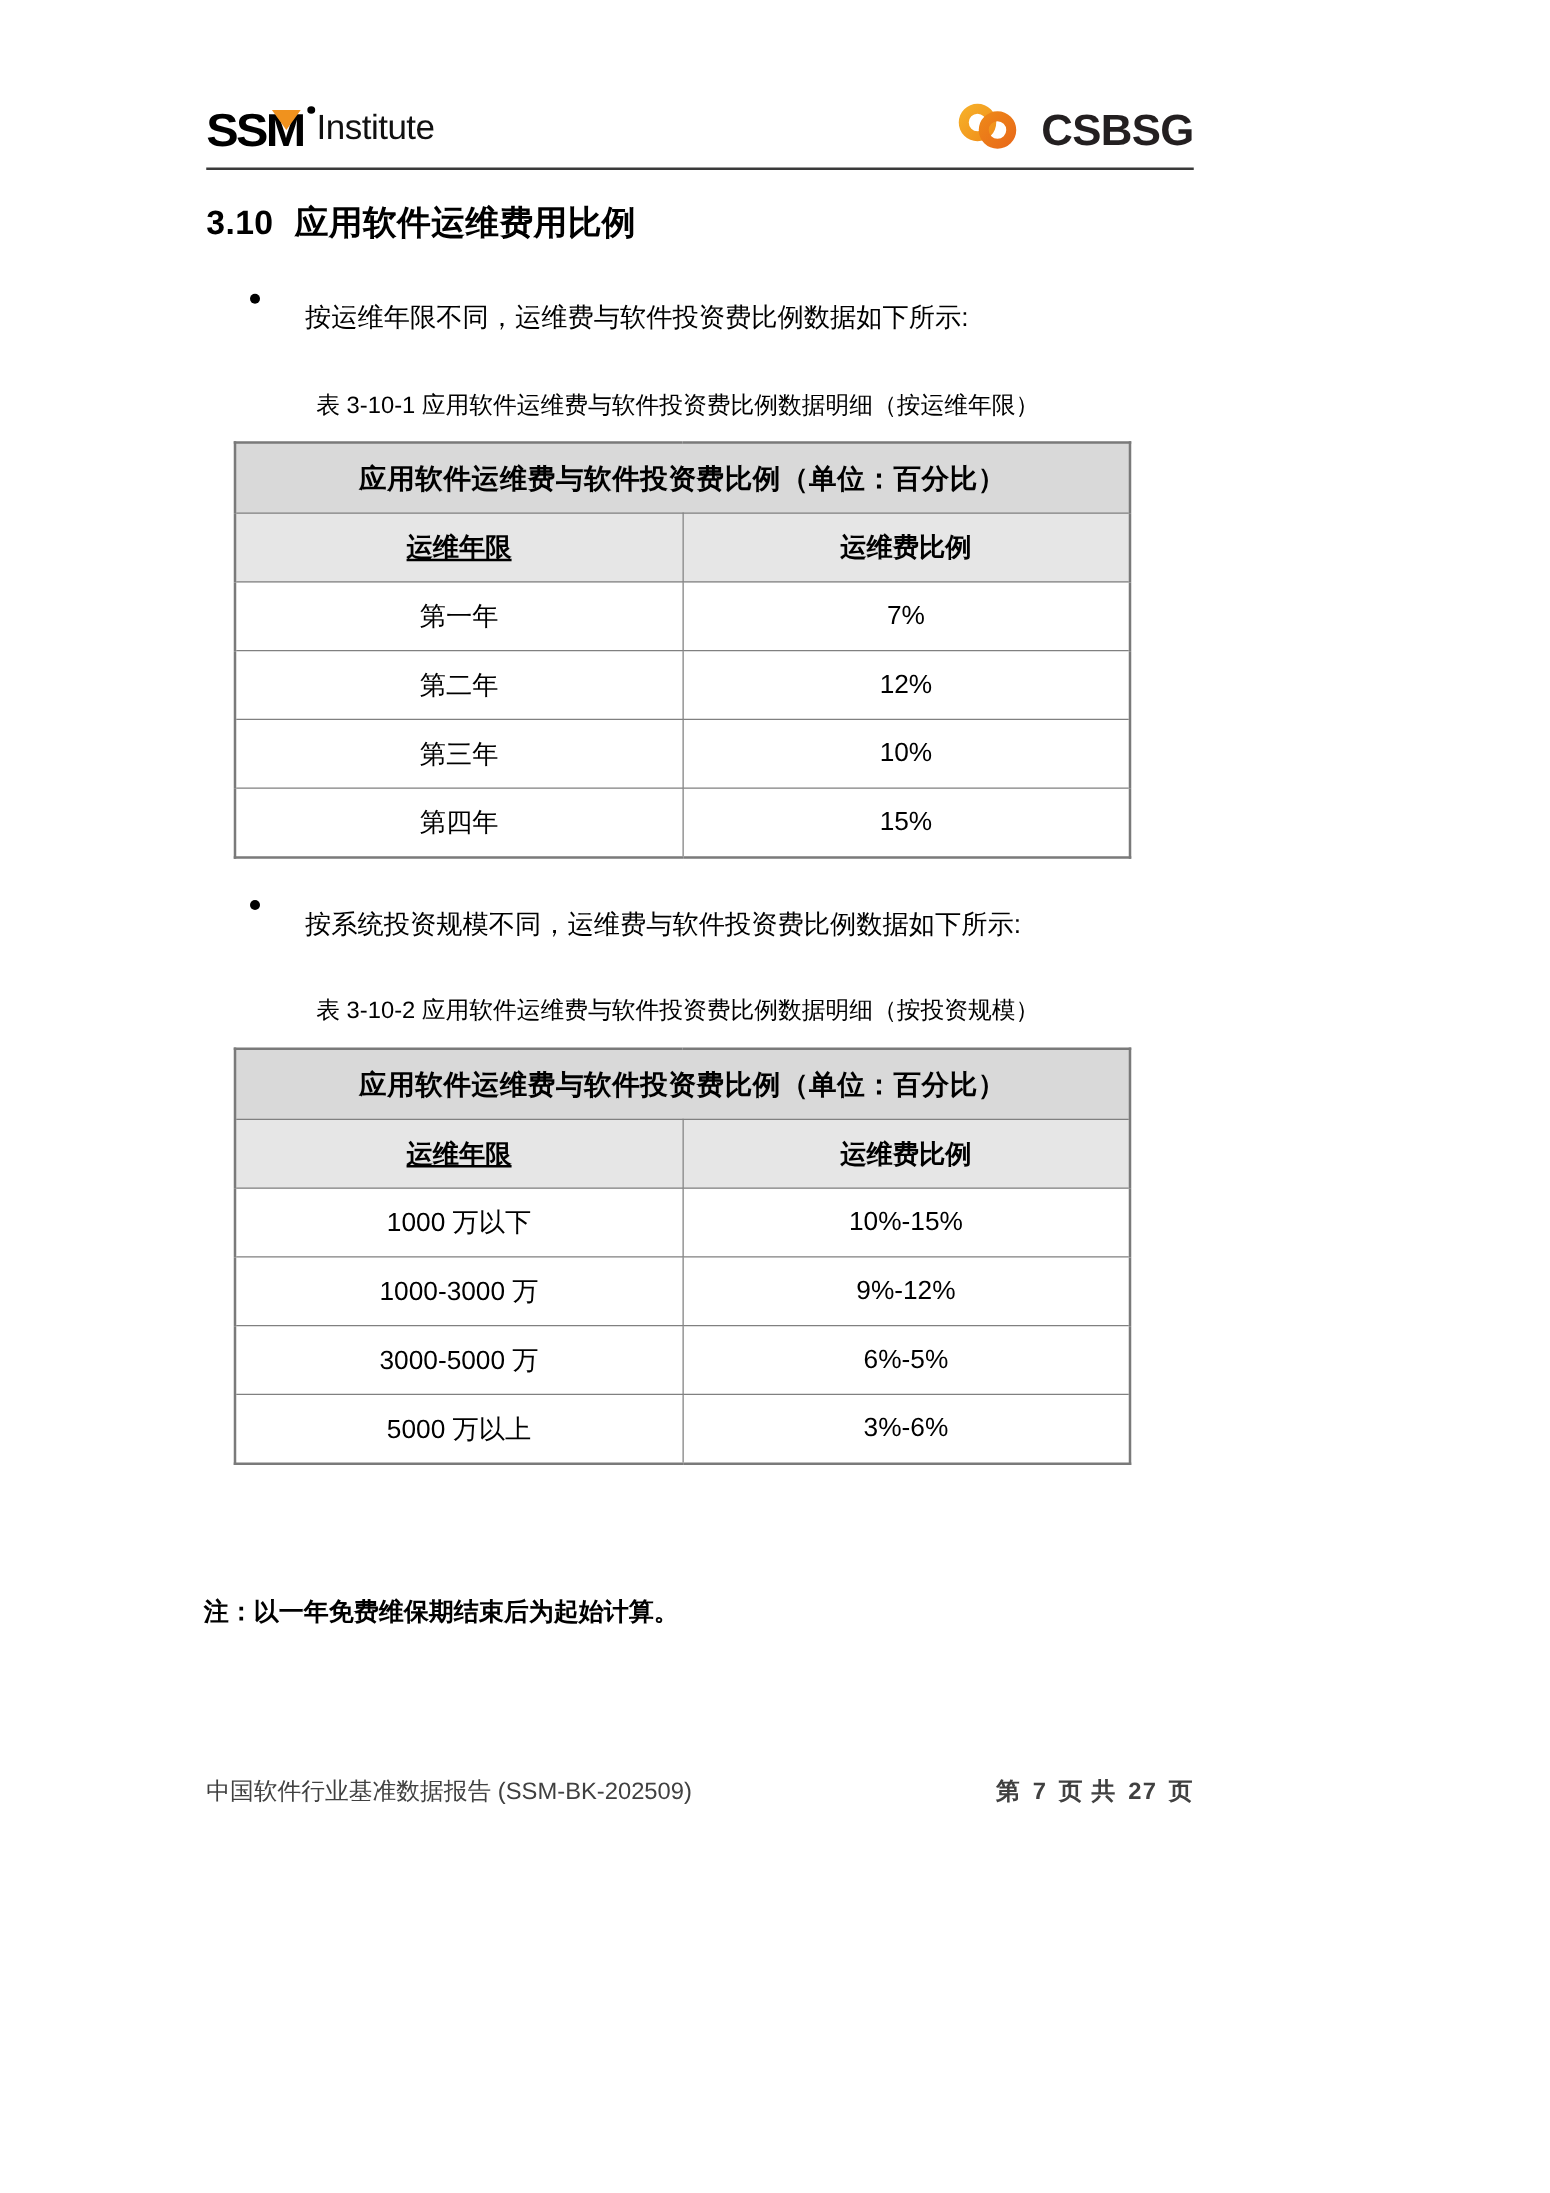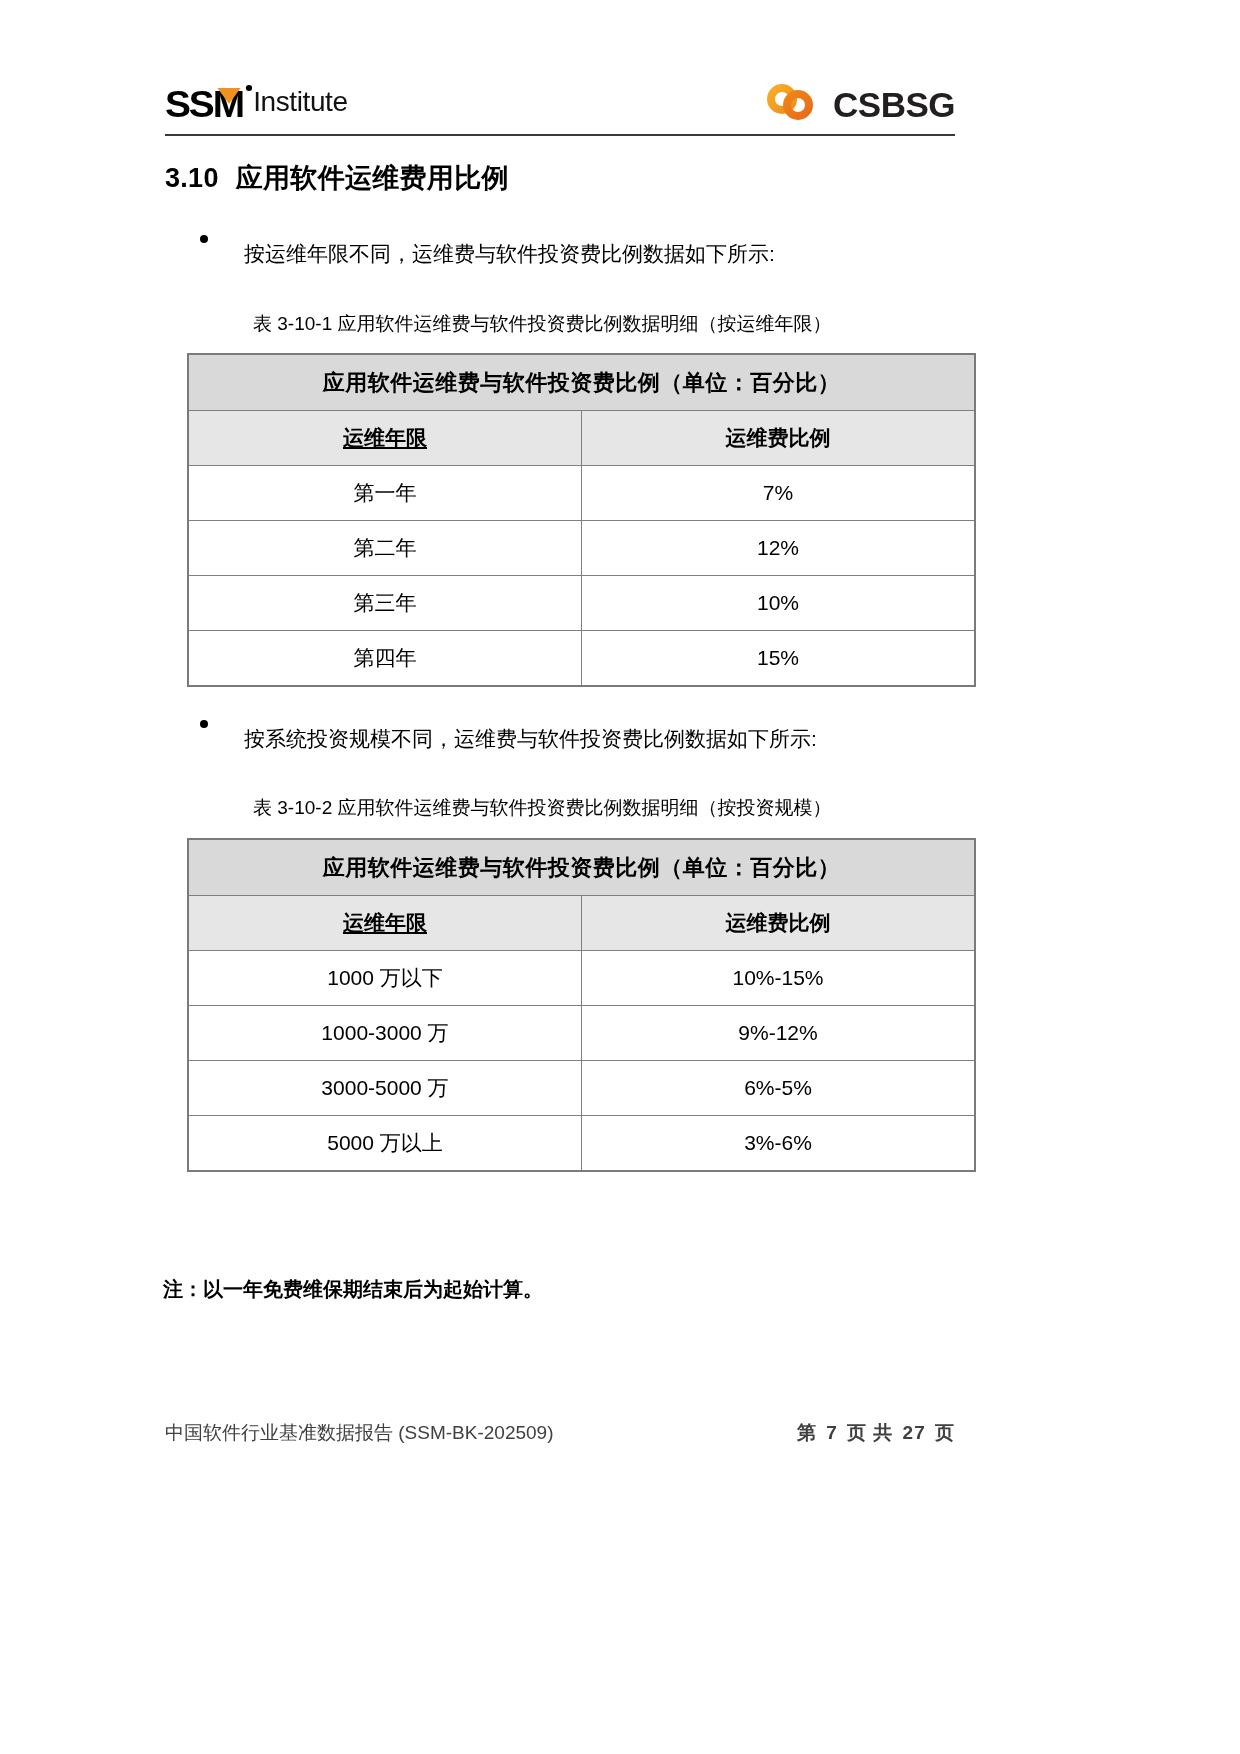--- a/index.html
+++ b/index.html
@@ -147,21 +147,21 @@
     color: #000;
     white-space: nowrap;
   }
   #caption-1 { top: 311px; }
   #caption-2 { top: 795px; }
 
   
   .data-table {
     position: absolute;
     left: 187px;
-    width: 789px;
+    width: 718px;
     border-collapse: collapse;
     table-layout: fixed;
     background: #fff;
   }
   #table-1 { top: 353px; }
   #table-2 { top: 838px; }
 
   .data-table td, .data-table th {
     border: 1px solid #808080;
     text-align: center;

